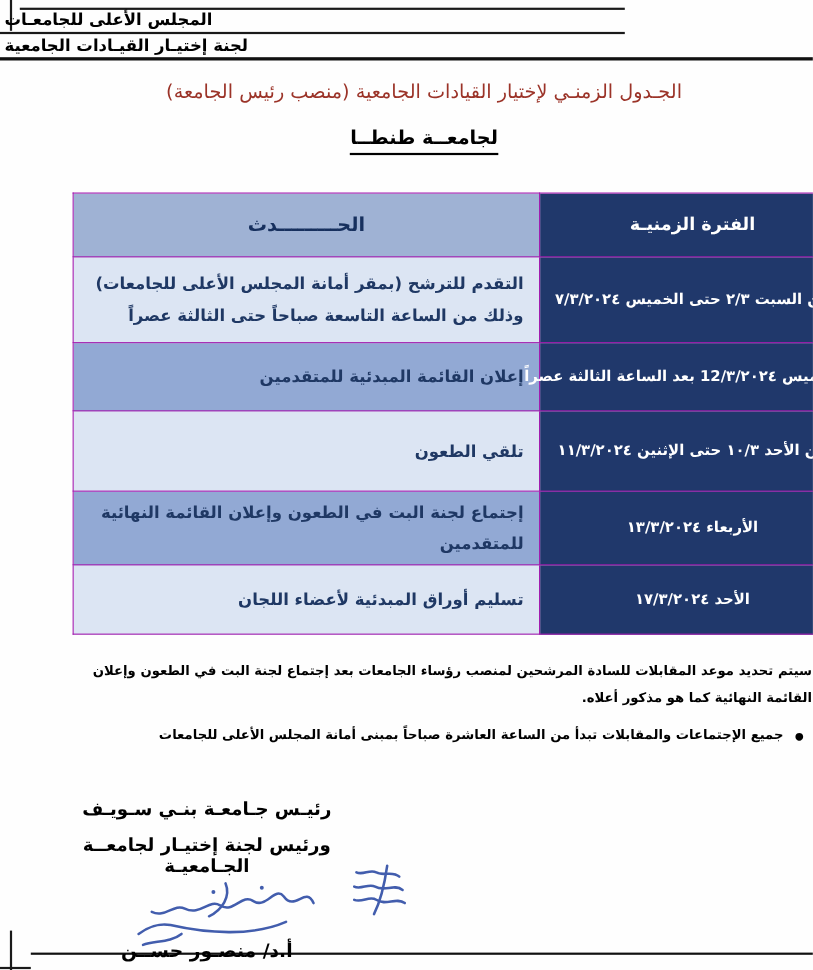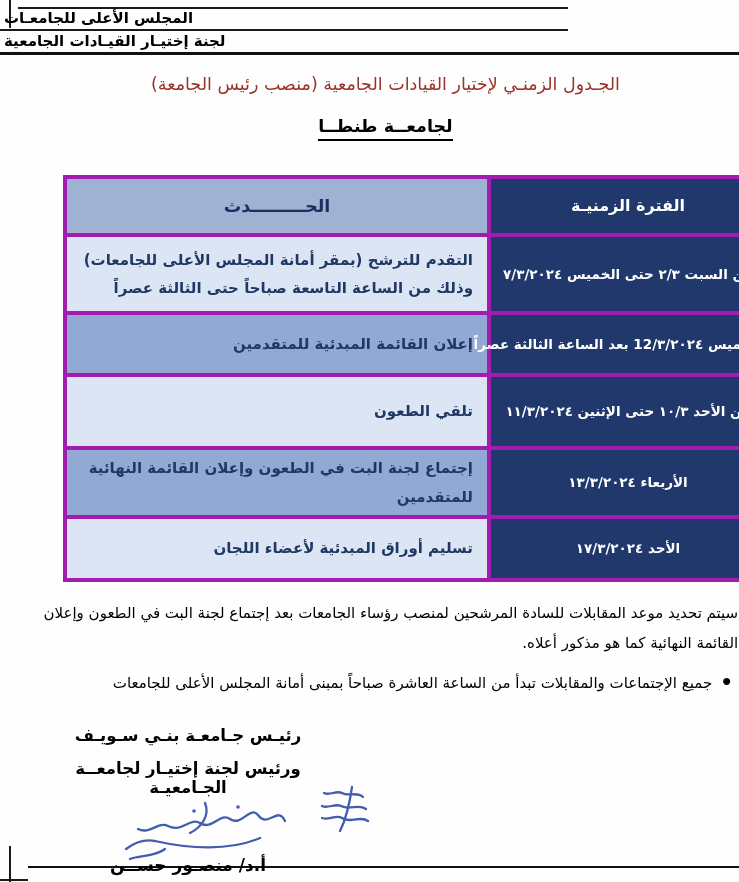--- a/index.html
+++ b/index.html
@@ -30,21 +30,21 @@
   
   .title{position:absolute;top:74px;left:0;width:100%;text-align:center;
          font-weight:normal;font-size:17.5px;color:#9B3328;}
   .subtitle-wrap{position:absolute;top:116px;left:0;width:100%;text-align:center;}
   .subtitle{font-weight:bold;font-size:17.5px;border-bottom:2.5px solid #000;padding-bottom:3px;}
   
   table.schedule{
     position:absolute;top:175px;right:2px;left:35px;
     width:702px;border-collapse:collapse;table-layout:fixed;
   }
-  table.schedule td,table.schedule th{border:4px solid #a21caf;vertical-align:middle;}
+  table.schedule td,table.schedule th{border:1px solid #a21caf;vertical-align:middle;}
   col.c-period{width:278px;}
   col.c-event{width:424px;}
   tr.hd{height:58px;}
   tr.r1{height:78px;}
   tr.r2{height:62px;}
   tr.r3{height:73px;}
   tr.r4{height:67px;}
   tr.r5{height:63px;}
   th.period,td.period{
     background:#20386B;color:#ffffff;font-weight:bold;text-align:center;
@@ -59,21 +59,21 @@
     text-align:right;padding:4px 14px;white-space:pre-line;
   }
   tr.light td.event{background:#DCE5F3;}
   tr.medium td.event{background:#92A9D4;}
   
   .notes{position:absolute;top:598px;right:12px;width:716px;}
   .note{display:flex;align-items:flex-start;gap:8px;}
   .note + .note{margin-top:10px;}
   .note.indent{padding-right:26px;}
   .bullet{font-size:20px;line-height:1.45;font-weight:bold;}
-  .note-text{font-weight:normal;font-size:15px;line-height:2.0;white-space:pre-line;}
+  .note-text{font-weight:bold;font-size:12px;line-height:2.0;white-space:pre-line;}
   
   .signature{position:absolute;top:726px;left:38px;width:300px;text-align:center;
              font-weight:bold;font-size:16.5px;}
   .sig-line1{margin-bottom:14px;}
   .sig-name{margin-top:58px;font-size:17px;}
   .scribble{position:absolute;left:110px;top:783px;width:290px;height:82px;z-index:3;}
 </style>
 </head>
 <body>
 

